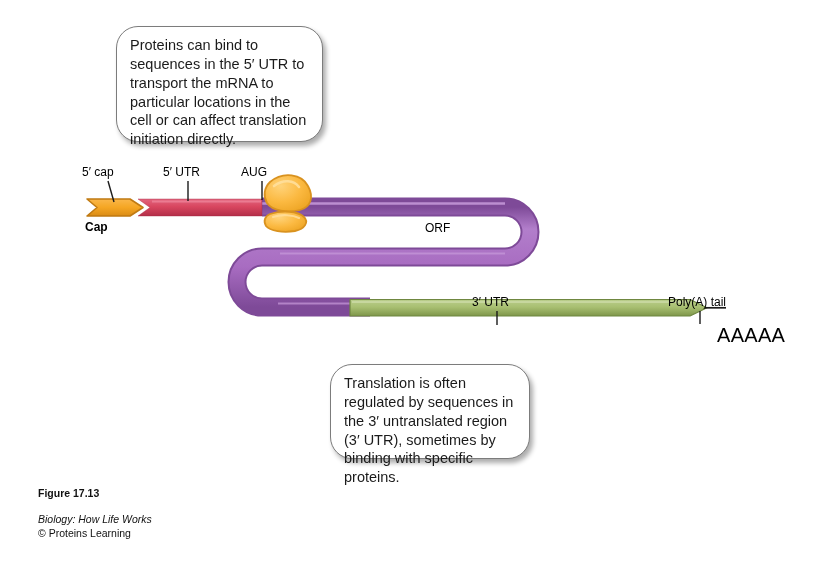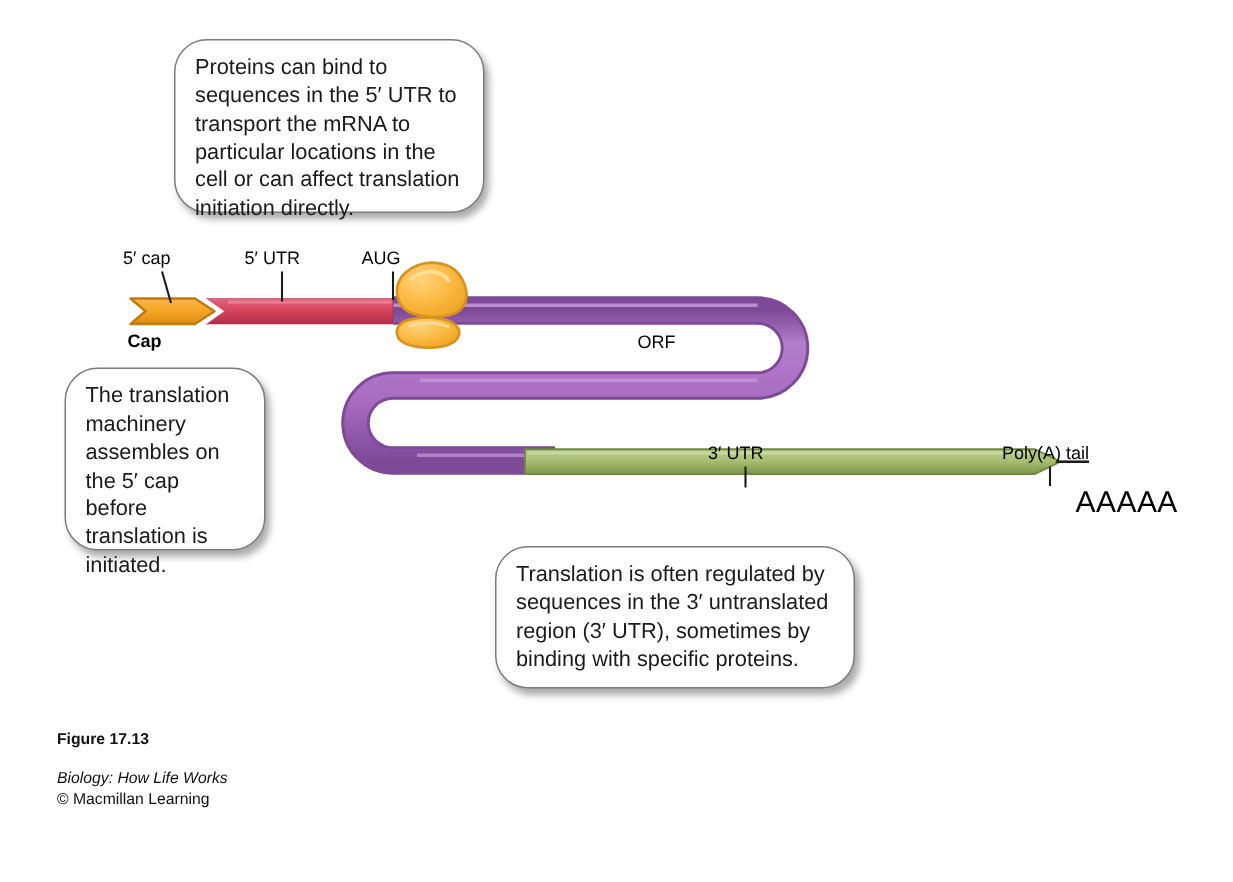--- a/index.html
+++ b/index.html
@@ -41,21 +41,21 @@
   }
   #callout-cap {
     left: 43px;
     top: 245px;
     width: 134px;
     height: 122px;
   }
   #callout-utr3 {
     left: 330px;
     top: 364px;
-    width: 240px;
+    width: 200px;
     height: 95px;
   }
   #callout-polya {
     left: 587px;
     top: 367px;
     width: 224px;
     height: 108px;
   }
 
   
@@ -208,24 +208,23 @@
   <div class="diagram-label" id="label-utr5">5′ UTR</div>
   <div class="diagram-label" id="label-aug">AUG</div>
   <div class="diagram-label bold" id="label-cap-bold">Cap</div>
   <div class="diagram-label" id="label-orf">ORF</div>
   <div class="diagram-label" id="label-utr3">3′ UTR</div>
   <div class="diagram-label" id="label-polya">Poly(A) tail</div>
   <div class="diagram-label" id="label-aaaaa">AAAAA</div>
 
   <div class="callout" id="callout-utr5">Proteins can bind to sequences in the 5′ UTR to transport the mRNA to particular locations in the cell or can affect translation initiation directly.</div>
 
-  <div class="callout" id="callout-cap">The translation machinery assembles on the 5′ cap before translation is initiated.</div>
 
   <div class="callout" id="callout-utr3">Translation is often regulated by sequences in the 3′ untranslated region (3′ UTR), sometimes by binding with specific proteins.</div>
 
 
   <div id="figure-credit">
     <div class="credit-number">Figure 17.13</div>
     <div class="credit-title">Biology: How Life Works</div>
-    <div class="credit-copyright">© Macmillan Learning</div>
+    <div class="credit-copyright">© Proteins Learning</div>
   </div>
 
 </div>
 
 </body></html>

